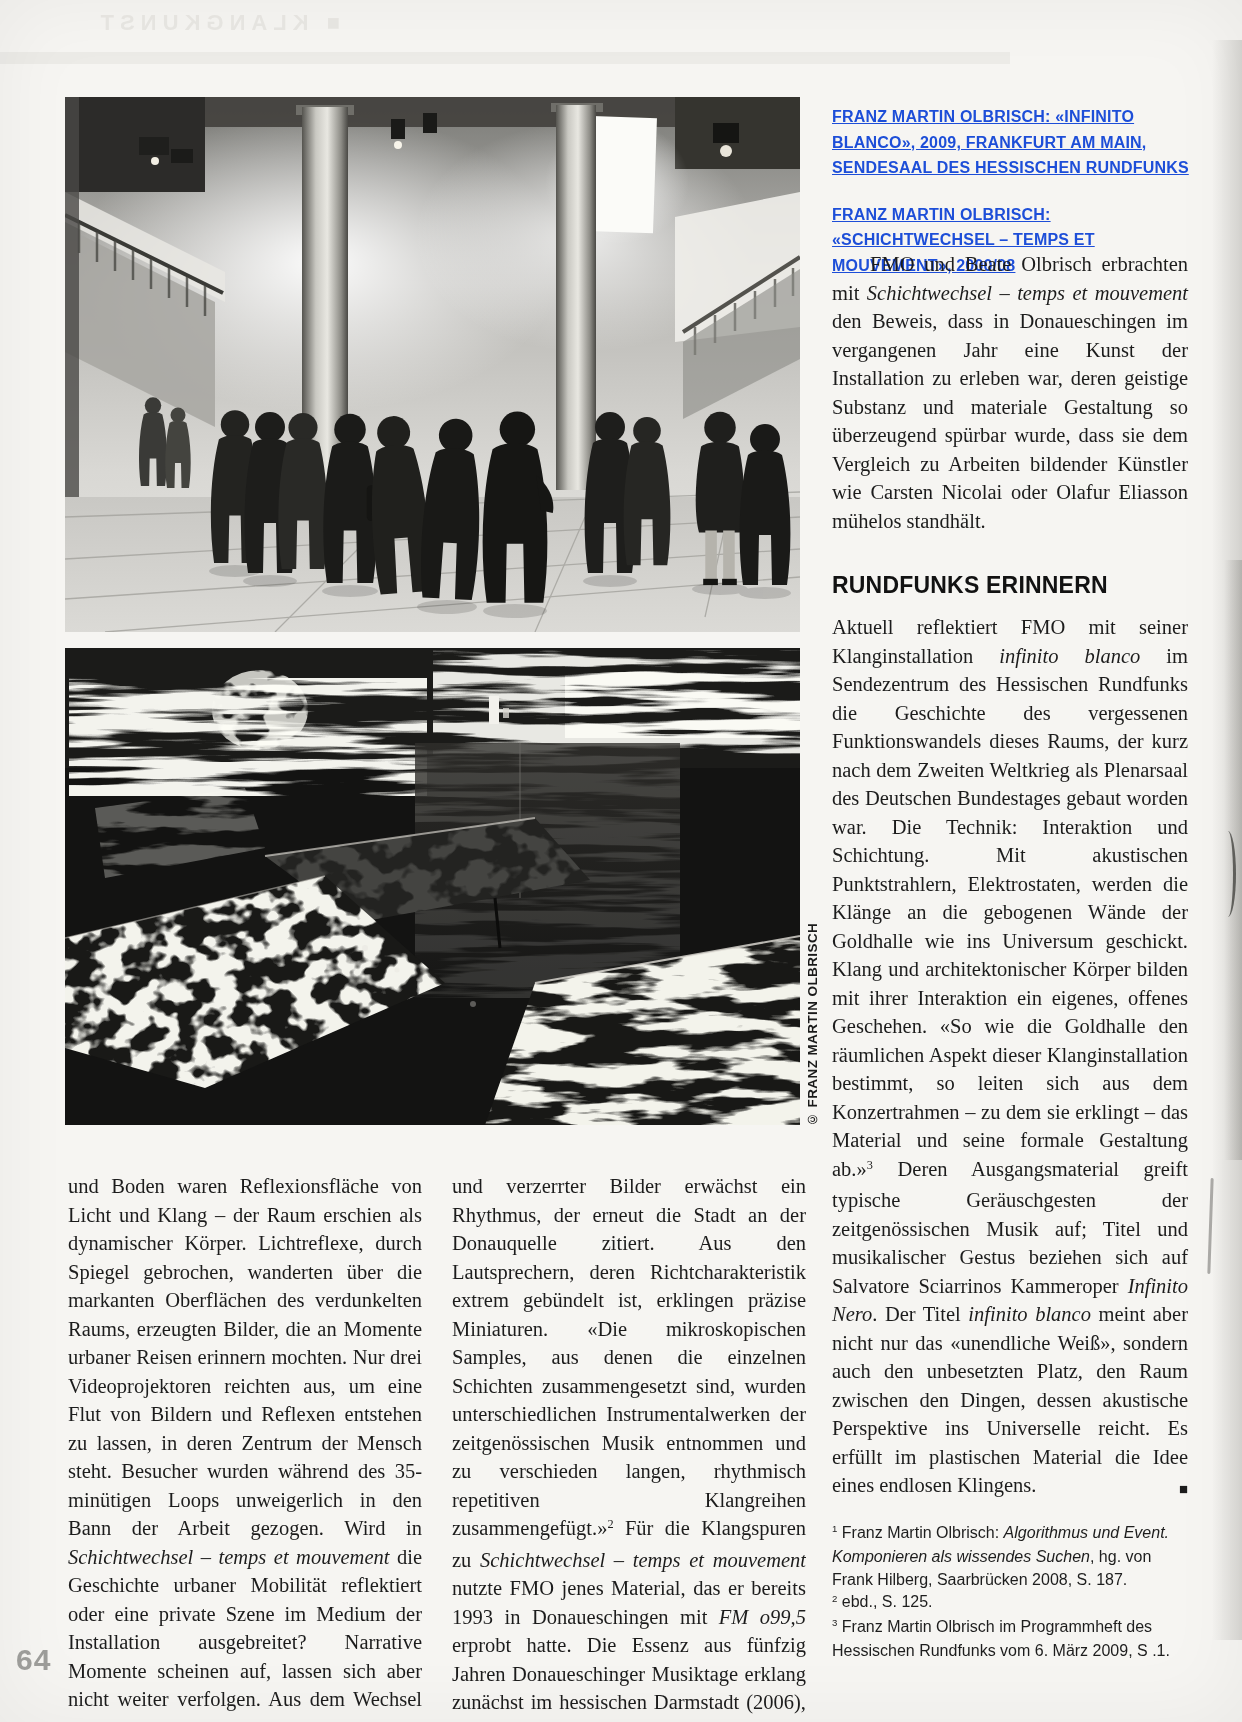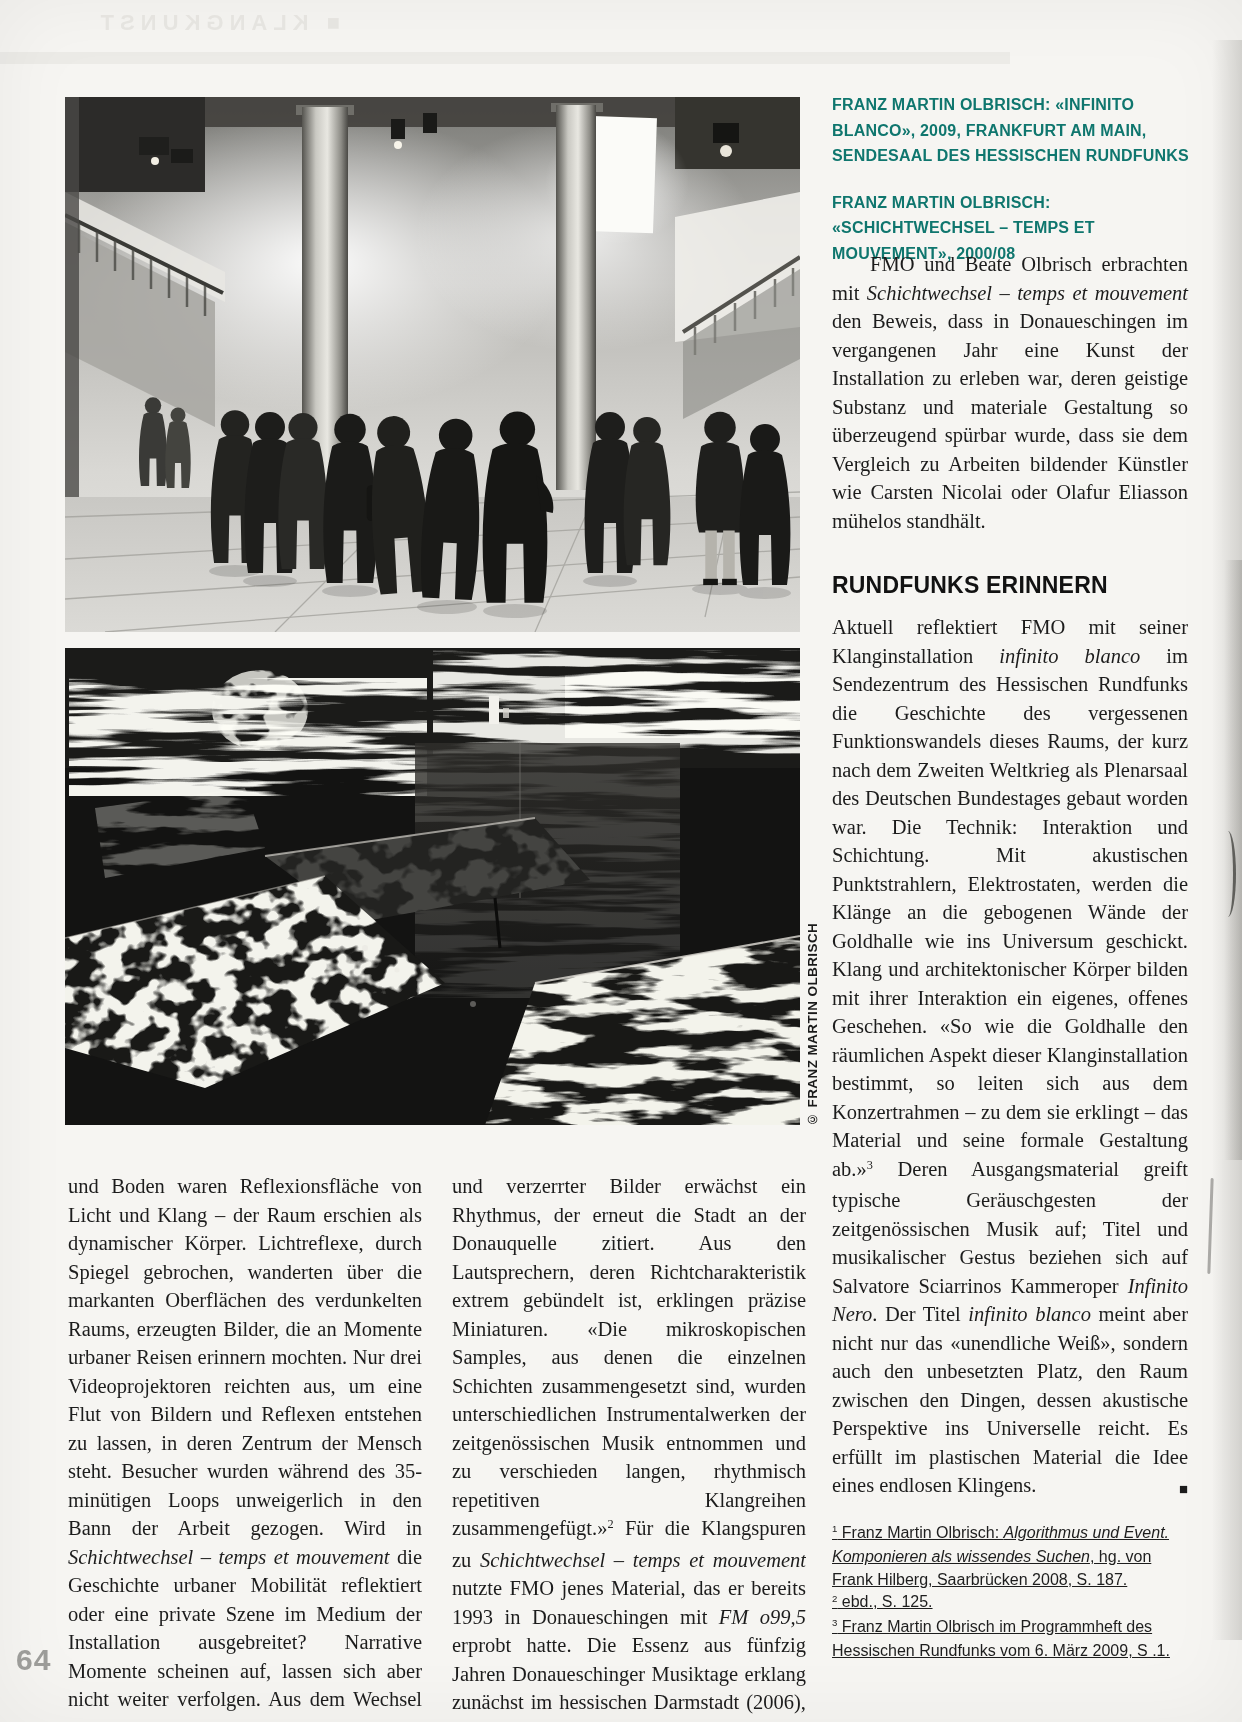--- a/index.html
+++ b/index.html
@@ -13,39 +13,39 @@
   .photo{position:absolute;margin:0;padding:0;line-height:0;}
   .photo1{left:65px;top:97px;width:735px;height:535px;}
   .photo2{left:65px;top:648px;width:735px;height:477px;}
   
   .credit{position:absolute;left:803px;top:951px;width:22px;height:176px;
           writing-mode:vertical-rl;transform:rotate(180deg);
           font:700 13.5px/20px "Liberation Sans",sans-serif;letter-spacing:.4px;
           color:#1a1a1a;white-space:nowrap;}
   
   .captions{position:absolute;left:832px;top:92px;width:366px;}
-  .cap{margin:0 0 21px;font:700 16px/25.5px "Liberation Sans",sans-serif;
-       letter-spacing:.2px;color:#0f766e;}
+  .cap{margin:12px 0 21px;font:700 16px/25.5px "Liberation Sans",sans-serif;
+       letter-spacing:.2px;color:#1d4ed8;text-decoration:underline;}
   
   .col{position:absolute;color:#1c1c1c;}
   .col-left{left:68px;top:1172px;width:354px;height:545px;overflow:hidden;}
   .col-mid{left:452px;top:1172px;width:354px;height:545px;overflow:hidden;}
   .col-right{left:832px;top:250px;width:356px;}
   .body{margin:0;font:400 20.5px/28.5px "Liberation Serif",serif;
         text-align:justify;color:#1c1c1c;}
   .body.indent{text-indent:38px;}
   .it{font-style:italic;}
   .sup{font-size:.6em;position:relative;top:-.55em;}
   .heading{margin:36px 0 14px;font:800 23px/28px "Liberation Sans",sans-serif;
            letter-spacing:.2px;color:#121212;}
   .last{position:relative;}
   .endmark{position:absolute;right:0;bottom:3px;font-size:15px;line-height:1;font-style:normal;}
   
   .footnotes{margin-top:22px;font:400 16px/22.5px "Liberation Sans",sans-serif;color:#1d1d1d;}
-  .fn{margin:0;text-decoration:underline;}
+  .fn{margin:0;}
   
   .pagenum{position:absolute;left:16px;top:1645px;
            font:700 30px/1 "Liberation Sans",sans-serif;color:#9c9c99;letter-spacing:1px;}
   
   .edge-shade{position:absolute;right:0;top:40px;width:30px;height:1600px;
               background:linear-gradient(to right,rgba(0,0,0,0),rgba(90,88,82,.20));}
   .edge-shade2{position:absolute;right:0;top:560px;width:18px;height:600px;
                background:linear-gradient(to right,rgba(0,0,0,0),rgba(70,68,62,.22));}
   .arc{position:absolute;left:1220px;top:831px;width:13px;height:86px;
        border-right:3px solid rgba(50,50,46,.7);border-radius:50%;}

